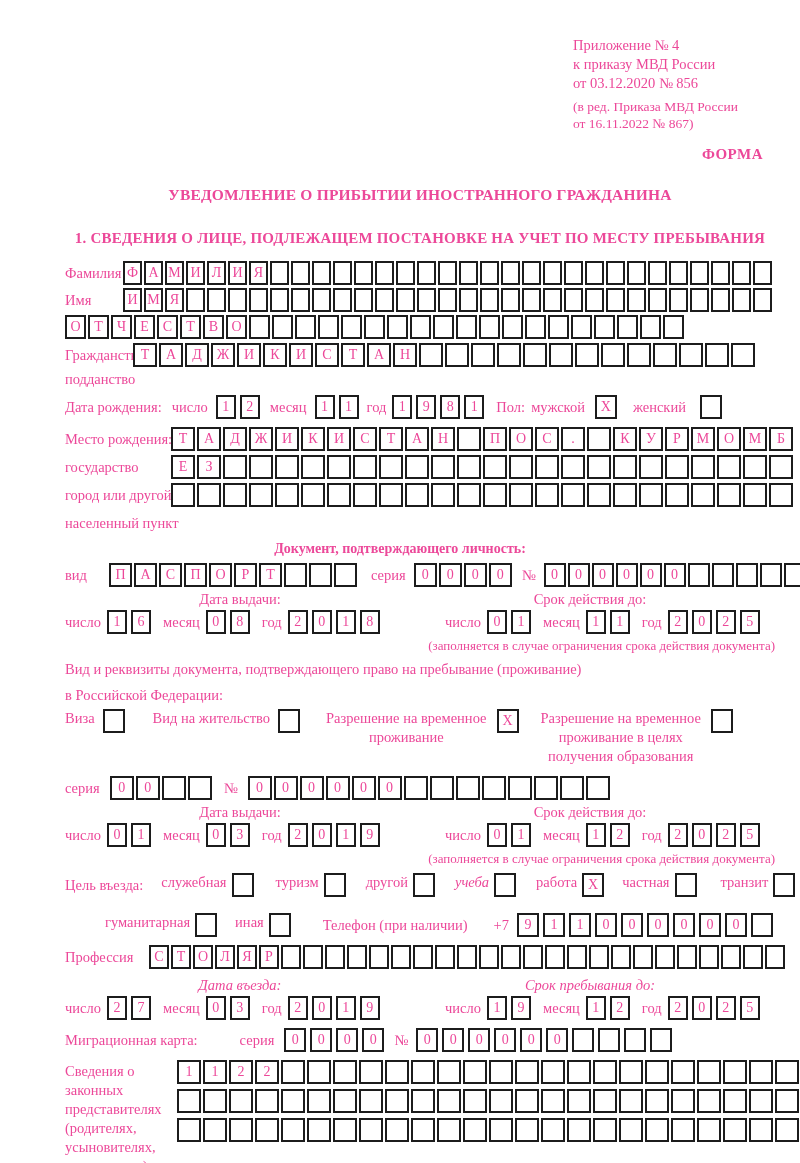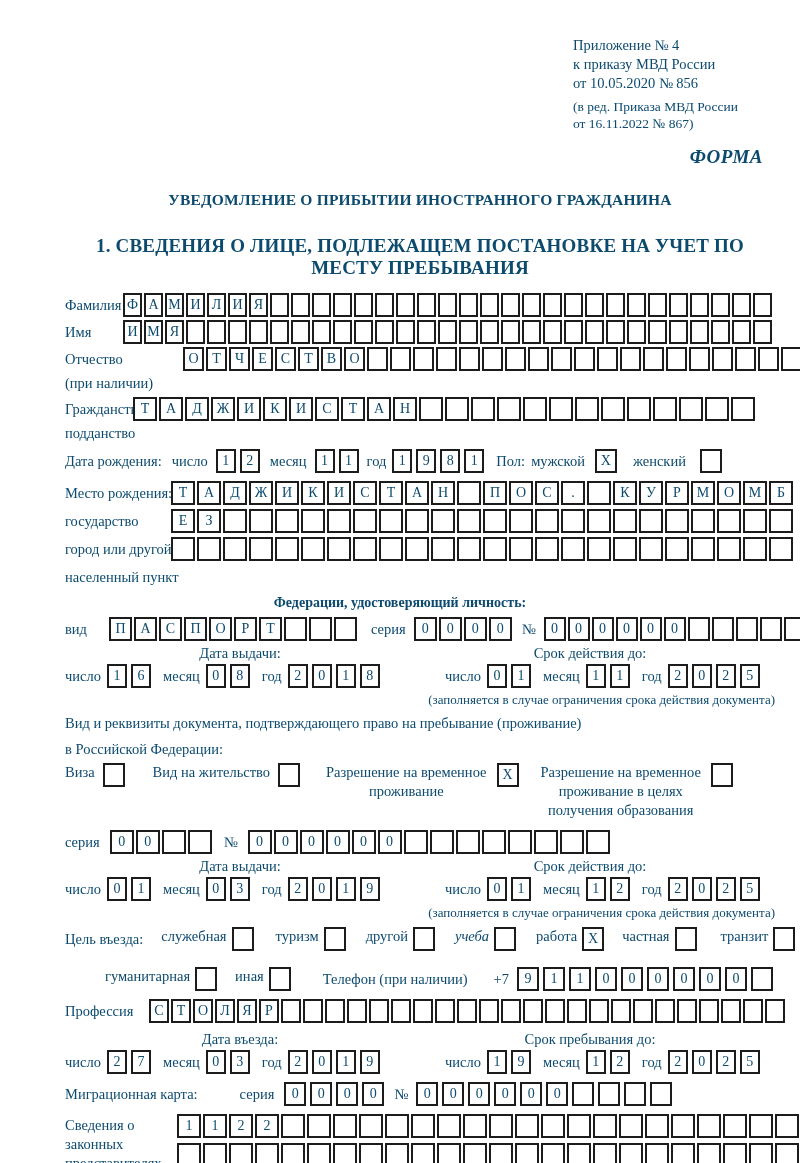--- a/index.html
+++ b/index.html
@@ -1,19 +1,19 @@
 <!DOCTYPE html>
 <html><head>
 <meta charset="utf-8">
 <style>
   html,body{margin:0;padding:0;background:#888;}
   .page{
     width:800px;height:1163px;background:#ffffff;box-sizing:border-box;
     padding:36px 25px 0 65px;
-    font-family:"Liberation Serif","DejaVu Serif",serif;color:#0c4a6e;
+    font-family:"Liberation Serif","DejaVu Serif",serif;color:#ec4899;
     position:relative;overflow:hidden;
   }
   .lbl{font-size:14.5px;line-height:19px;flex:none;white-space:nowrap;}
   .ml{white-space:pre-line;}
   .b{font-weight:bold;}
   .frow{display:flex;align-items:flex-start;}
   .cells{display:flex;flex:none;align-items:flex-start;}
   .cell{
     width:var(--cw,19px);height:24px;border:2px solid #1c1c1c;margin-right:var(--cg,2px);
     display:flex;align-items:center;justify-content:center;
@@ -25,24 +25,24 @@
   .w21{--cw:21px;}
   .w20{--cw:20px;}
   .gap4{--cg:4px;}
   .cbox{
     width:22px;height:24px;border:2px solid #1c1c1c;box-sizing:border-box;flex:none;
     display:flex;align-items:center;justify-content:center;font-size:14px;background:#fff;
   }
   .hdr-block{width:190px;margin-left:auto;margin-right:12px;}
   .hdr-line{font-size:14.5px;line-height:19px;}
   .hdr-sub{font-size:13.5px;line-height:17px;}
-  .forma{text-align:right;margin:14px 12px 0 0;font-size:19px;letter-spacing:.5px;font-style:italic;}
+  .forma{text-align:right;margin:14px 12px 0 0;font-size:15px;letter-spacing:.5px;}
   .title{text-align:center;margin-top:20px;font-size:15.5px;line-height:23px;letter-spacing:.2px;}
   .blank-line{display:inline-block;width:62px;border-bottom:2px solid #333;height:14px;margin-left:10px;}
-  .sec1{margin-top:24px;margin-bottom:14px;font-size:19px;text-align:center;letter-spacing:.2px;}
+  .sec1{margin-top:24px;margin-bottom:14px;font-size:15px;text-align:center;letter-spacing:.2px;}
   .doc-head{text-align:center;font-size:14px;margin:8px 40px 6px 0;}
   .dates-heads{display:flex;margin-top:4px;}
   .dates-heads .dh{font-size:14.5px;text-align:center;}
   .dates-heads .dh.left{width:350px;}
   .dates-heads .dh.right{width:330px;margin-left:10px;}
   .dgroup{display:flex;align-items:center;flex:none;}
   .dgroup .lbl{margin-right:6px;}
   .dgroup .cells{margin-right:8px;}
   .dates-row{display:flex;margin-top:2px;}
   .dates-row .left{width:350px;}
@@ -55,21 +55,21 @@
   .popt .lbl{margin-right:5px;}
 </style>
 </head>
 <body>
 
 <div class="page">
 
   <div class="hdr-block">
     <div class="hdr-line">Приложение № 4</div>
     <div class="hdr-line">к приказу МВД России</div>
-    <div class="hdr-line">от 10.05.2020 № 856</div>
+    <div class="hdr-line">от 03.12.2020 № 856</div>
     <div class="hdr-sub" style="margin-top:5px;">(в ред. Приказа МВД России</div>
     <div class="hdr-sub">от 16.11.2022 № 867)</div>
   </div>
 
   <div class="forma b">ФОРМА</div>
 
   <div class="title b">
     <div>УВЕДОМЛЕНИЕ О ПРИБЫТИИ ИНОСТРАННОГО ГРАЖДАНИНА</div>
   </div>
 
@@ -143,24 +143,20 @@
         <div class="cell"></div>
         <div class="cell"></div>
         <div class="cell"></div>
         <div class="cell"></div>
         <div class="cell"></div>
         <div class="cell"></div>
       </div>
   </div>
 
   <div class="frow">
-    <div style="width:118px;flex:none;">
-      <div class="lbl" style="padding-top:3px;">Отчество</div>
-      <div class="lbl" style="padding-top:5px;">(при наличии)</div>
-    </div>
     <div class="cells w21">
         <div class="cell">О</div>
         <div class="cell">Т</div>
         <div class="cell">Ч</div>
         <div class="cell">Е</div>
         <div class="cell">С</div>
         <div class="cell">Т</div>
         <div class="cell">В</div>
         <div class="cell">О</div>
         <div class="cell"></div>
@@ -326,21 +322,21 @@
           <div class="cell"></div>
           <div class="cell"></div>
           <div class="cell"></div>
           <div class="cell"></div>
           <div class="cell"></div>
           <div class="cell"></div>
         </div>
     </div>
   </div>
 
-  <div class="doc-head b">Федерации, удостоверяющий личность:</div>
+  <div class="doc-head b">Документ, подтверждающего личность:</div>
 
   <div class="frow" style="align-items:center;">
     <span class="lbl" style="width:44px;">вид</span>
     <div class="cells w23">
         <div class="cell">П</div>
         <div class="cell">А</div>
         <div class="cell">С</div>
         <div class="cell">П</div>
         <div class="cell">О</div>
         <div class="cell">Р</div>
@@ -601,21 +597,21 @@
         <div class="cell"></div>
         <div class="cell"></div>
         <div class="cell"></div>
         <div class="cell"></div>
         <div class="cell"></div>
         <div class="cell"></div>
         <div class="cell"></div>
       </div>
   </div>
 
-  <div class="dates-heads" style="margin-top:8px;">
+  <div class="dates-heads" style="margin-top:8px;font-style:italic;">
     <div class="dh left">Дата въезда:</div>
     <div class="dh right">Срок пребывания до:</div>
   </div>
   <div class="dates-row">
     <div class="dgroup left">
       <span class="lbl">число</span>
       <div class="cells w20 gap4">
           <div class="cell">2</div>
           <div class="cell">7</div>
         </div>

